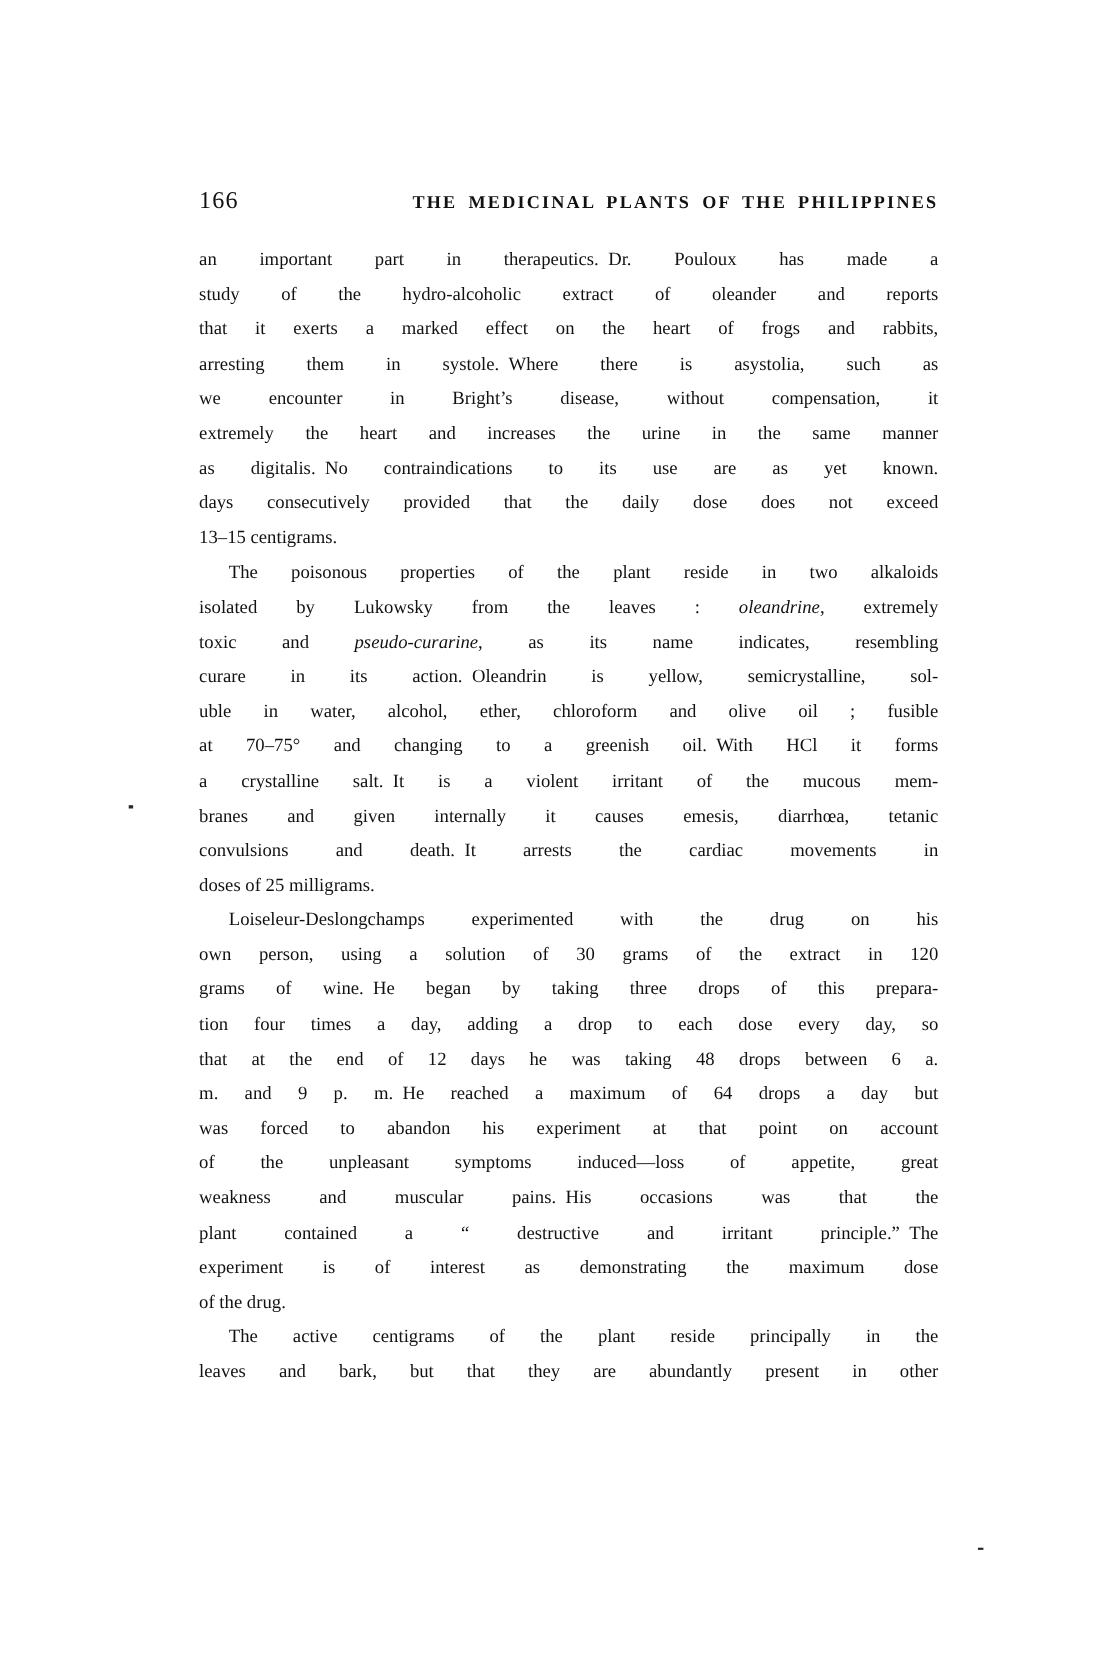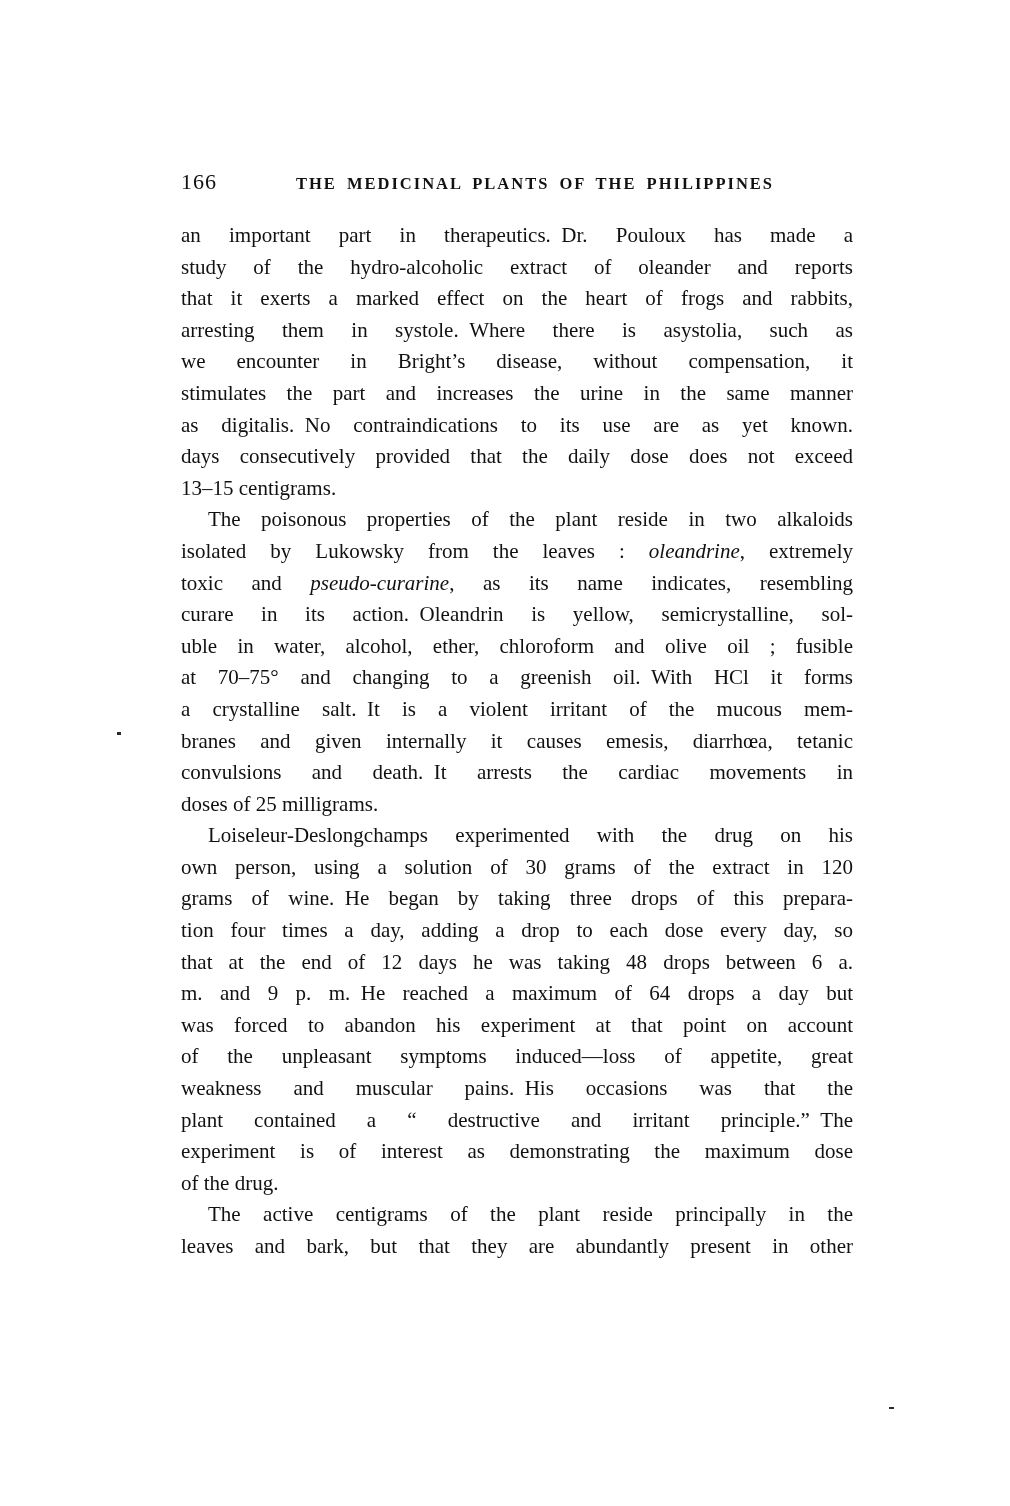--- a/index.html
+++ b/index.html
@@ -24,30 +24,30 @@
     margin-bottom: 26px;
     height: 24px;
   }
   .page-number {
     font-size: 22px;
     line-height: 24px;
     letter-spacing: 1px;
   }
   .header-title {
     flex: 1;
-    text-align: center;
+    text-align: right;
     font-size: 16.5px;
     line-height: 24px;
     font-weight: bold;
     letter-spacing: 2px;
     word-spacing: 4px;
   }
   .body-lines { width: 672px; }
   .line {
-    font-size: 21px;
+    font-size: 17px;
     line-height: 31.6px;
     text-align: left;
     white-space: normal;
   }
   .line.j {
     text-align: justify;
     text-align-last: justify;
   }
   .line.indent { text-indent: 27px; }
   .it { font-style: italic; }
@@ -66,21 +66,21 @@
     <div class="running-header">
       <span class="page-number">166</span>
       <span class="header-title">THE MEDICINAL PLANTS OF THE PHILIPPINES</span>
     </div>
     <div class="body-lines">
         <div class="line j"><span>an important part in therapeutics. Dr. Pouloux has made a</span></div>
         <div class="line j"><span>study of the hydro-alcoholic extract of oleander and reports</span></div>
         <div class="line j"><span>that it exerts a marked effect on the heart of frogs and rabbits,</span></div>
         <div class="line j"><span>arresting them in systole. Where there is asystolia, such as</span></div>
         <div class="line j"><span>we encounter in Bright’s disease, without compensation, it</span></div>
-        <div class="line j"><span>stimulates the part and increases the urine in the same manner</span></div>
+        <div class="line j"><span>extremely the heart and increases the urine in the same manner</span></div>
         <div class="line j"><span>as digitalis. No contraindications to its use are as yet known.</span></div>
         <div class="line j"><span>days consecutively provided that the daily dose does not exceed</span></div>
         <div class="line"><span>13–15 centigrams.</span></div>
         <div class="line j indent"><span>The poisonous properties of the plant reside in two alkaloids</span></div>
         <div class="line j"><span>isolated by Lukowsky from the leaves : </span><span class="it">oleandrine</span><span>, extremely</span></div>
         <div class="line j"><span>toxic and </span><span class="it">pseudo-curarine</span><span>, as its name indicates, resembling</span></div>
         <div class="line j"><span>curare in its action. Oleandrin is yellow, semicrystalline, sol-</span></div>
         <div class="line j"><span>uble in water, alcohol, ether, chloroform and olive oil ; fusible</span></div>
         <div class="line j"><span>at 70–75° and changing to a greenish oil. With HCl it forms</span></div>
         <div class="line j"><span>a crystalline salt. It is a violent irritant of the mucous mem-</span></div>

